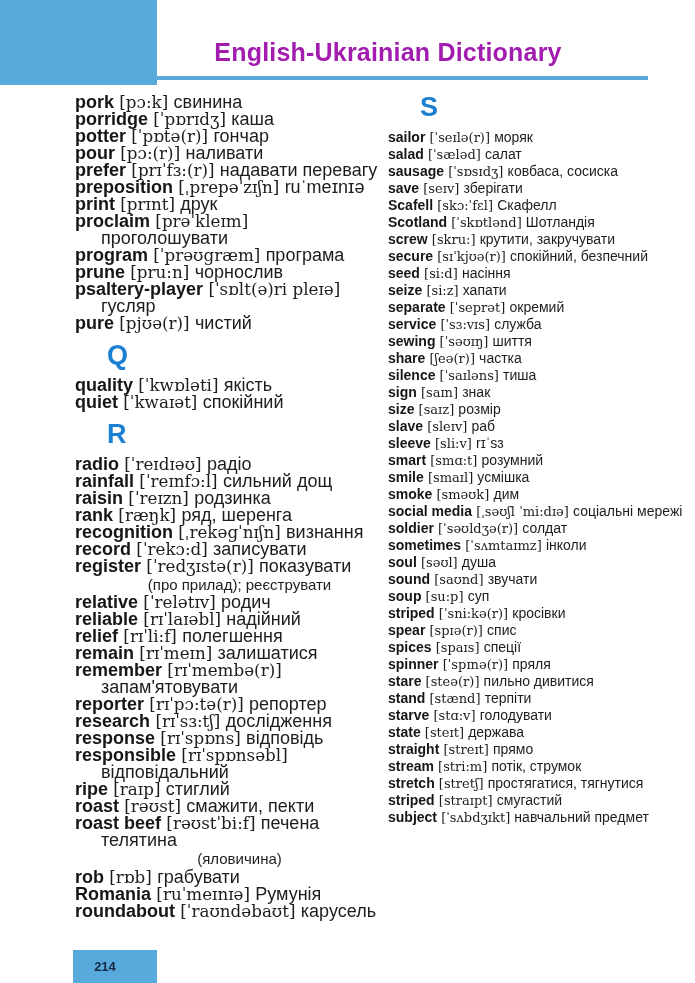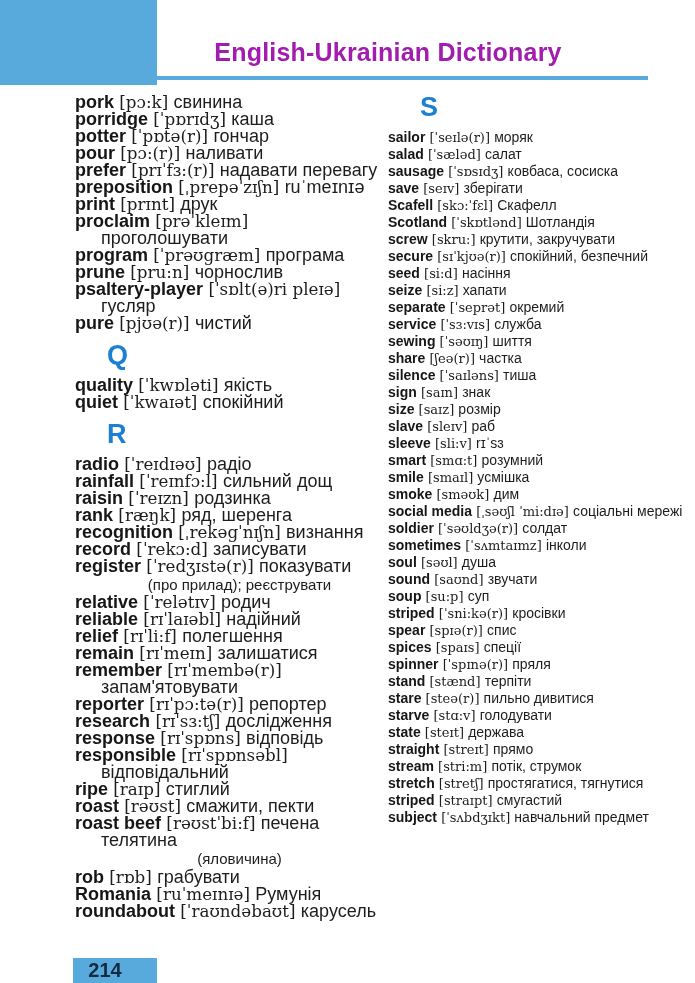--- a/index.html
+++ b/index.html
@@ -18,23 +18,23 @@
   .entry{padding-left:26px;text-indent:-26px;}
   .col-left .entry{font-size:18px;line-height:17px;}
   .col-right .entry{font-size:14px;line-height:17px;}
   .cont{padding-left:26px;}
   .col-left .cont{font-size:15px;line-height:19.3px;text-align:center;}
   .word{font-weight:bold;color:#161616;}
   .ipa{font-family:"DejaVu Serif",serif;font-size:93%;}
   .section-letter{color:#1b7fd2;font-weight:bold;font-size:27px;padding-left:32px;line-height:1;}
   .col-left .section-letter{margin:10px 0 8px;}
   .col-right .section-letter{margin:0 0 8px;}
-  .page-number{position:absolute;left:73px;bottom:0;width:84px;height:25px;background:#58a9dc;
+  .page-number{position:absolute;left:73px;bottom:0;width:84px;height:33px;background:#58a9dc;
     display:flex;align-items:center;justify-content:center;padding-right:20px;box-sizing:border-box;
-    font-weight:bold;font-size:20px;color:#132a40;}
+    font-weight:bold;font-size:13px;color:#132a40;}
 </style>
 </head>
 <body>
 
 <div class="page">
   <div class="corner-block"></div>
 
   <header class="header">
     <h1>English-Ukrainian Dictionary</h1>
   </header>
@@ -109,22 +109,22 @@
         <div class="entry"><span class="word">social media</span><span class="ipa"> [ˌsəʊʃl ˈmi:dɪə] </span><span class="tr">соціальні мережі</span></div>
         <div class="entry"><span class="word">soldier</span><span class="ipa"> [ˈsəʊldʒə(r)] </span><span class="tr">солдат</span></div>
         <div class="entry"><span class="word">sometimes</span><span class="ipa"> [ˈsʌmtaɪmz] </span><span class="tr">інколи</span></div>
         <div class="entry"><span class="word">soul</span><span class="ipa"> [səʊl] </span><span class="tr">душа</span></div>
         <div class="entry"><span class="word">sound</span><span class="ipa"> [saʊnd] </span><span class="tr">звучати</span></div>
         <div class="entry"><span class="word">soup</span><span class="ipa"> [su:p] </span><span class="tr">суп</span></div>
         <div class="entry"><span class="word">striped</span><span class="ipa"> [ˈsni:kə(r)] </span><span class="tr">кросівки</span></div>
         <div class="entry"><span class="word">spear</span><span class="ipa"> [spɪə(r)] </span><span class="tr">спис</span></div>
         <div class="entry"><span class="word">spices</span><span class="ipa"> [spaɪs] </span><span class="tr">спеції</span></div>
         <div class="entry"><span class="word">spinner</span><span class="ipa"> [ˈspɪnə(r)] </span><span class="tr">пряля</span></div>
+        <div class="entry"><span class="word">stare</span><span class="ipa"> [steə(r)] </span><span class="tr">пильно дивитися</span></div>
         <div class="entry"><span class="word">stand</span><span class="ipa"> [stænd] </span><span class="tr">терпіти</span></div>
-        <div class="entry"><span class="word">stare</span><span class="ipa"> [steə(r)] </span><span class="tr">пильно дивитися</span></div>
         <div class="entry"><span class="word">starve</span><span class="ipa"> [stɑ:v] </span><span class="tr">голодувати</span></div>
         <div class="entry"><span class="word">state</span><span class="ipa"> [steɪt] </span><span class="tr">держава</span></div>
         <div class="entry"><span class="word">straight</span><span class="ipa"> [streɪt] </span><span class="tr">прямо</span></div>
         <div class="entry"><span class="word">stream</span><span class="ipa"> [stri:m] </span><span class="tr">потік, струмок</span></div>
         <div class="entry"><span class="word">stretch</span><span class="ipa"> [stretʃ] </span><span class="tr">простягатися, тягнутися</span></div>
         <div class="entry"><span class="word">striped</span><span class="ipa"> [straɪpt] </span><span class="tr">смугастий</span></div>
         <div class="entry"><span class="word">subject</span><span class="ipa"> [ˈsʌbdʒɪkt] </span><span class="tr">навчальний предмет</span></div>
       </section>
   </main>
 

